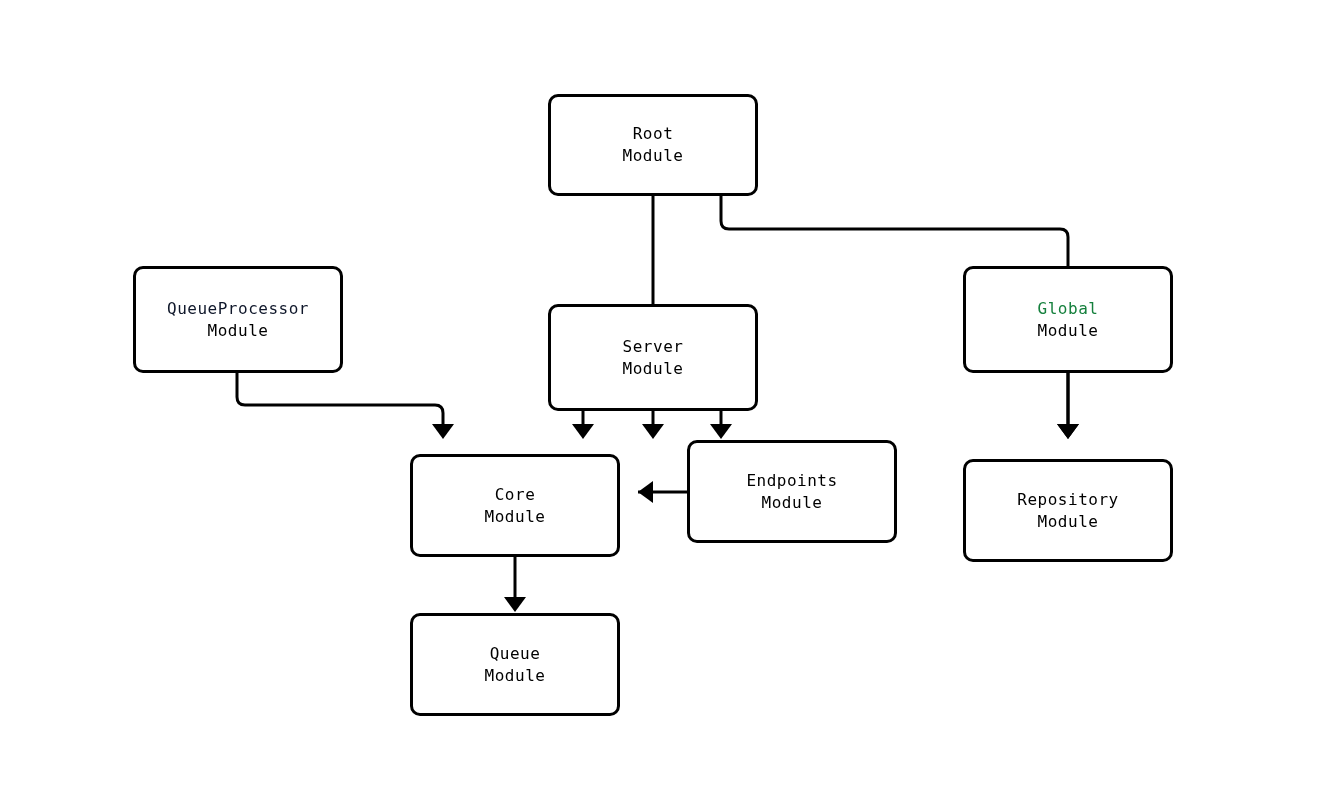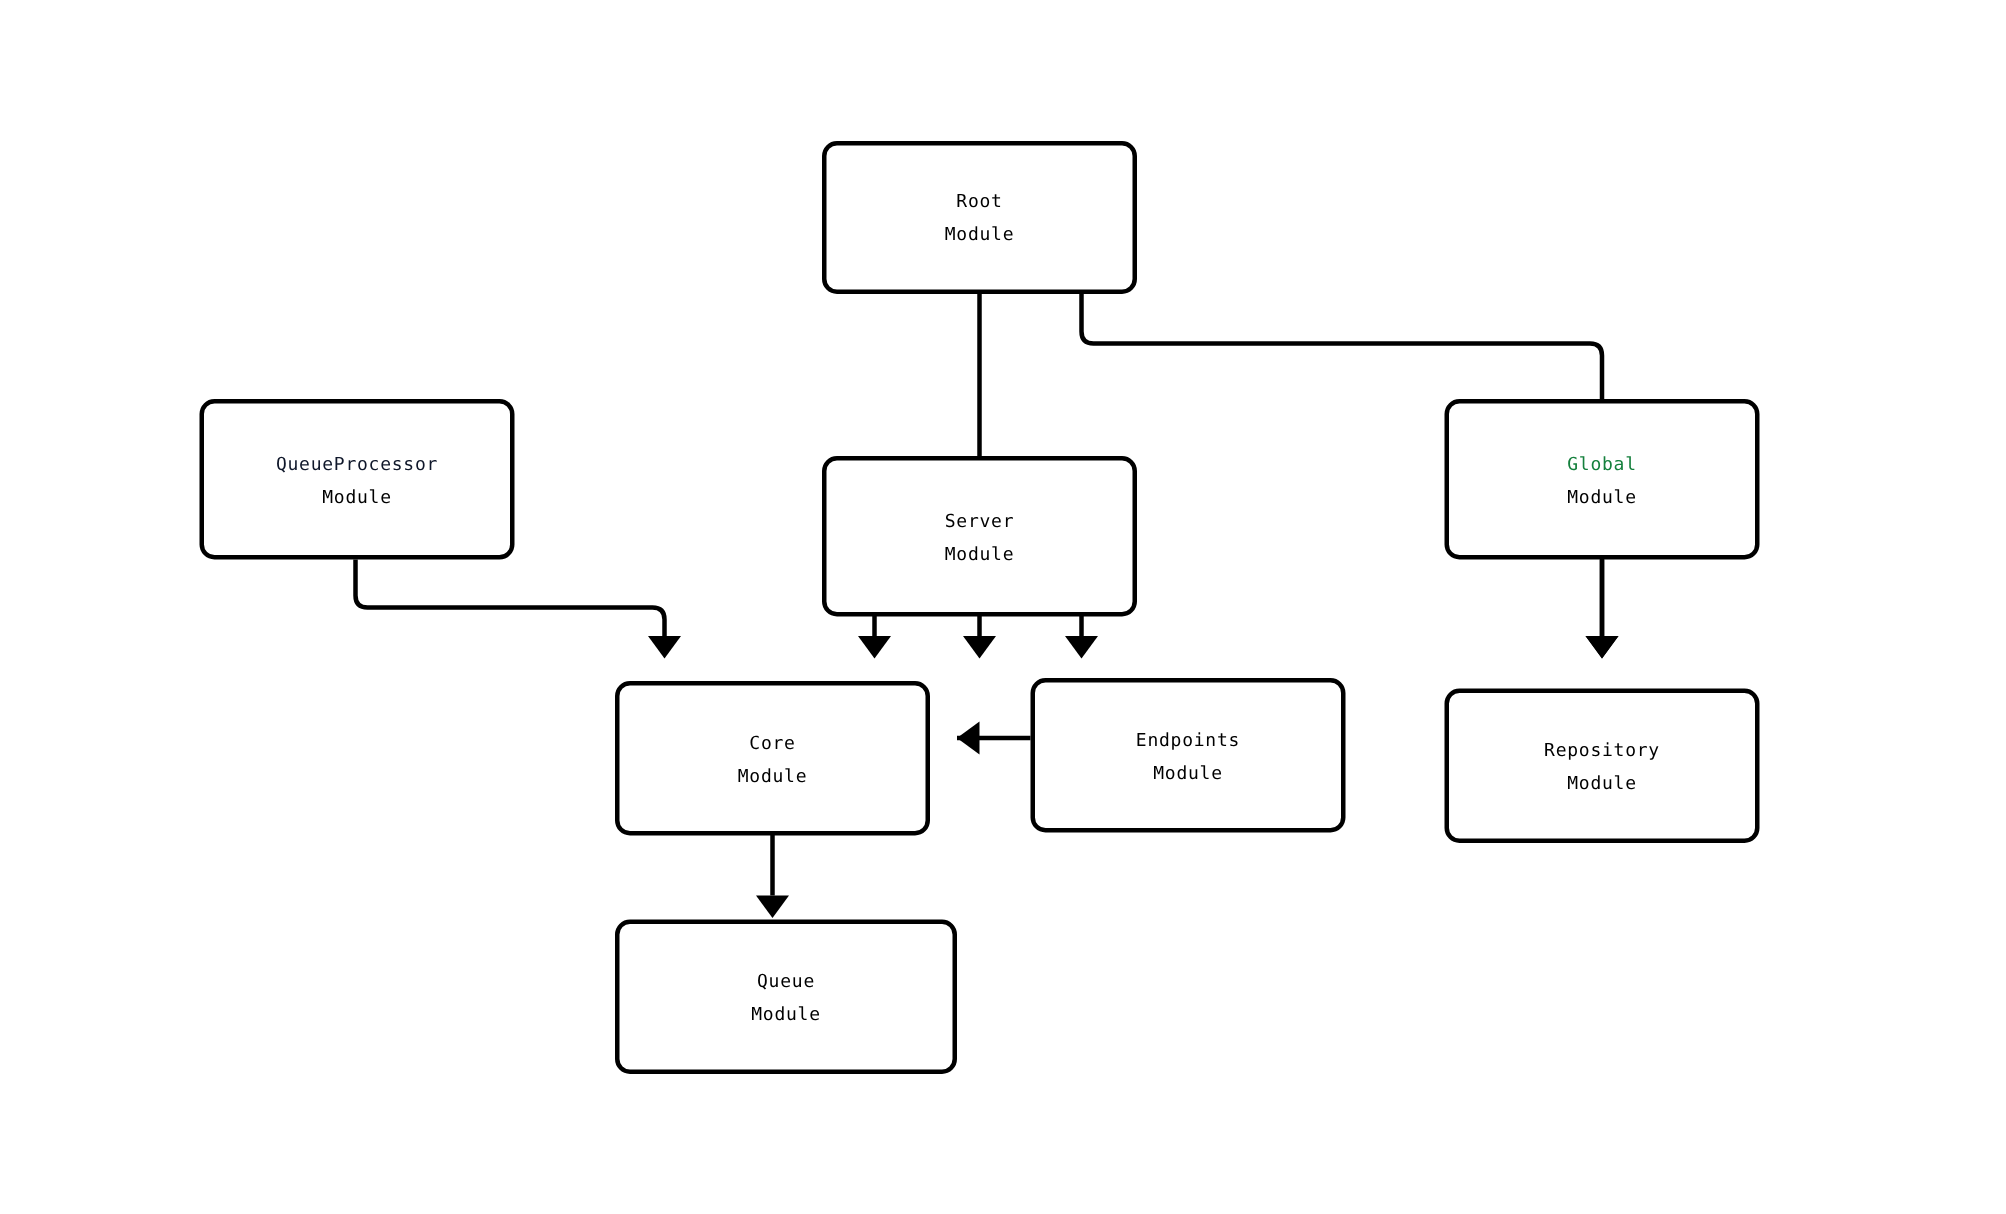--- a/index.html
+++ b/index.html
@@ -33,21 +33,21 @@
     border-radius: 10px;
     background: #ffffff;
     display: flex;
     flex-direction: column;
     align-items: center;
     justify-content: center;
     z-index: 2;
   }
   .node-label {
     font-family: "DejaVu Sans Mono", "Liberation Mono", monospace;
-    font-size: 12px;
+    font-size: 16px;
     line-height: 22px;
     color: #000000;
     text-align: center;
     white-space: pre;
     letter-spacing: 0.5px;
   }
 </style>
 </head>
 <body>
 
@@ -95,27 +95,27 @@
         <div class="node-label" style="color: rgb(0, 0, 0);">Module</div>
       </div>
       <div class="node" style="left: 963px; top: 266px; width: 210px; height: 107px; border-color: rgb(0, 0, 0);">
         <div class="node-label" style="color: #15803d; text-align: right;">Global</div>
         <div class="node-label" style="color: rgb(0, 0, 0);">Module</div>
       </div>
       <div class="node" style="left: 410px; top: 454px; width: 210px; height: 103px; border-color: rgb(0, 0, 0);">
         <div class="node-label" style="color: rgb(0, 0, 0);">Core</div>
         <div class="node-label" style="color: rgb(0, 0, 0);">Module</div>
       </div>
-      <div class="node" style="left: 687px; top: 440px; width: 210px; height: 103px; border-color: rgb(0, 0, 0); margin-top: 12px;">
+      <div class="node" style="left: 687px; top: 440px; width: 210px; height: 103px; border-color: rgb(0, 0, 0);">
         <div class="node-label" style="color: rgb(0, 0, 0);">Endpoints</div>
         <div class="node-label" style="color: rgb(0, 0, 0);">Module</div>
       </div>
       <div class="node" style="left: 963px; top: 459px; width: 210px; height: 103px; border-color: rgb(0, 0, 0);">
         <div class="node-label" style="color: rgb(0, 0, 0);">Repository</div>
         <div class="node-label" style="color: rgb(0, 0, 0);">Module</div>
       </div>
-      <div class="node" style="left: 410px; top: 613px; width: 228px; height: 103px; border-color: rgb(0, 0, 0);">
+      <div class="node" style="left: 410px; top: 613px; width: 210px; height: 103px; border-color: rgb(0, 0, 0);">
         <div class="node-label" style="color: rgb(0, 0, 0);">Queue</div>
         <div class="node-label" style="color: rgb(0, 0, 0);">Module</div>
       </div>
     </div>
 
 </div>
 
 </body></html>

